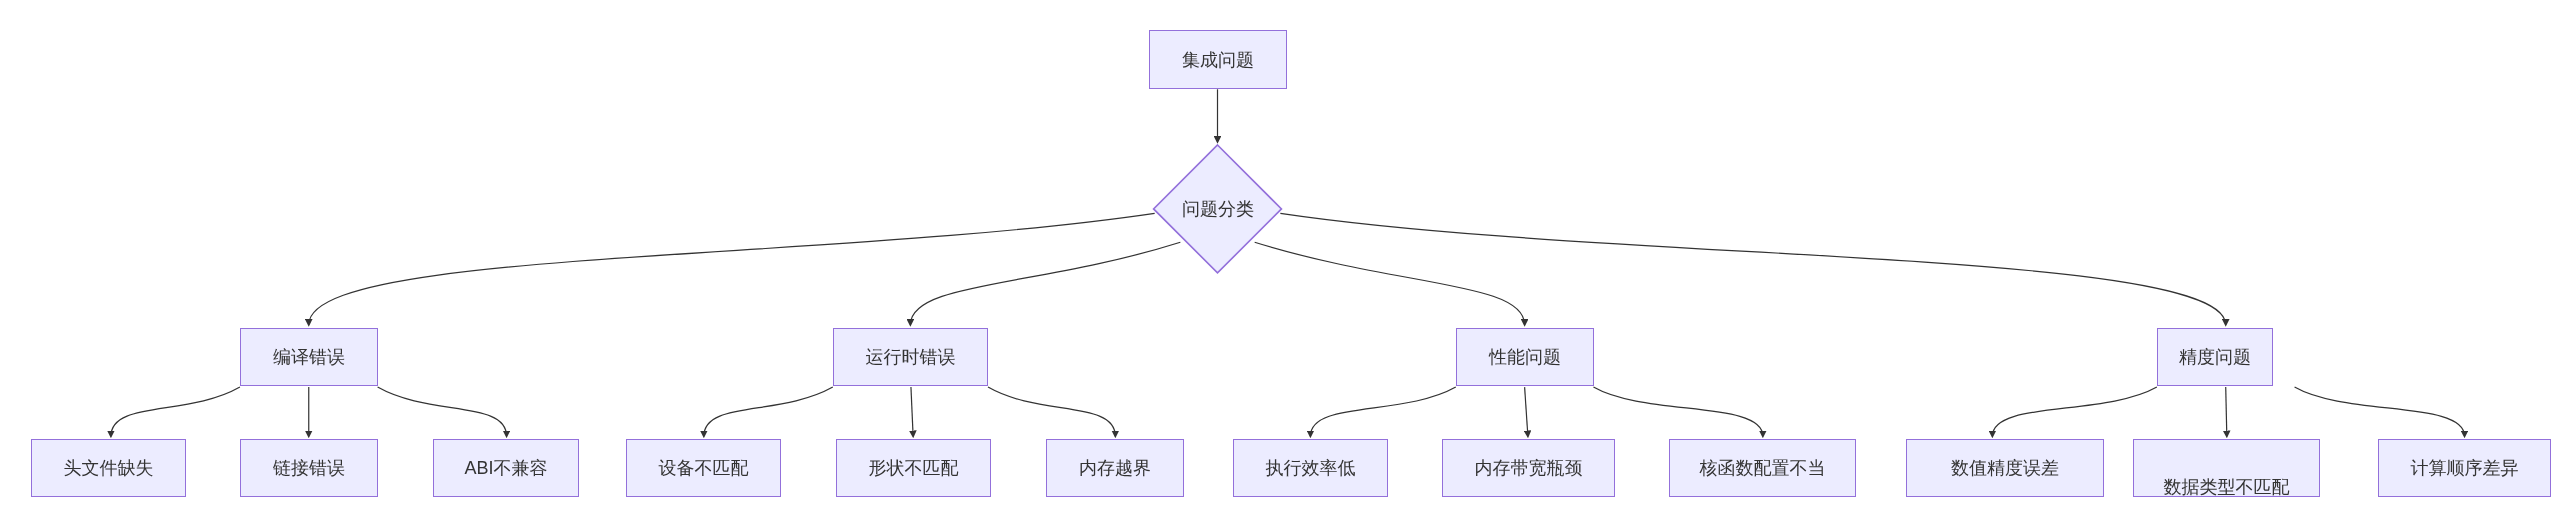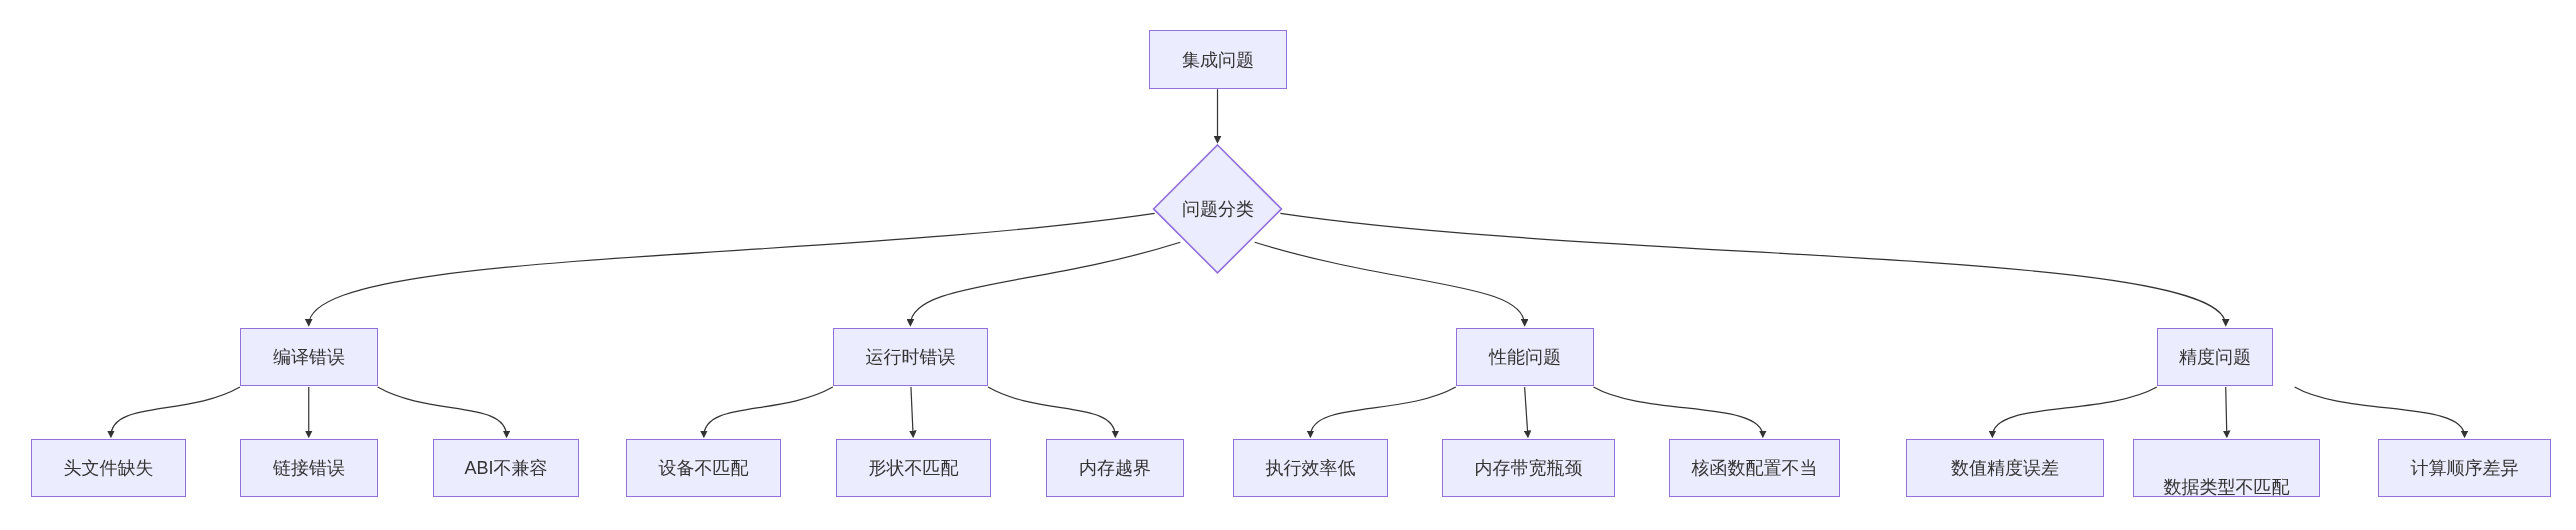--- a/index.html
+++ b/index.html
@@ -117,21 +117,21 @@
   <div class="node" style="left:1046px; top:439px; width:138px;">
     <span class="label">内存越界</span>
   </div>
 
   <div class="node" style="left:1233px; top:439px; width:155px;">
     <span class="label">执行效率低</span>
   </div>
   <div class="node" style="left:1442px; top:439px; width:173px;">
     <span class="label">内存带宽瓶颈</span>
   </div>
-  <div class="node" style="left:1669px; top:439px; width:171px;">
+  <div class="node" style="left:1669px; top:439px; width:187px;">
     <span class="label">核函数配置不当</span>
   </div>
 
   <div class="node" style="left:1906px; top:439px; width:198px;">
     <span class="label">数值精度误差</span>
   </div>
   <div class="node" style="left:2133px; top:439px; width:187px;align-items:flex-end;">
     <span class="label">数据类型不匹配</span>
   </div>
   <div class="node" style="left:2378px; top:439px; width:173px;">

